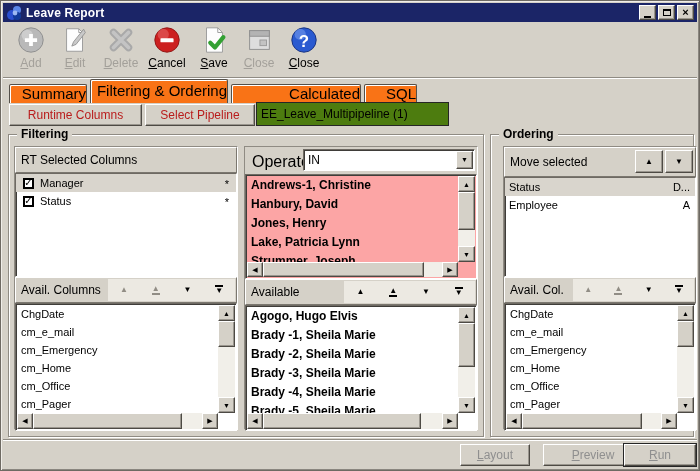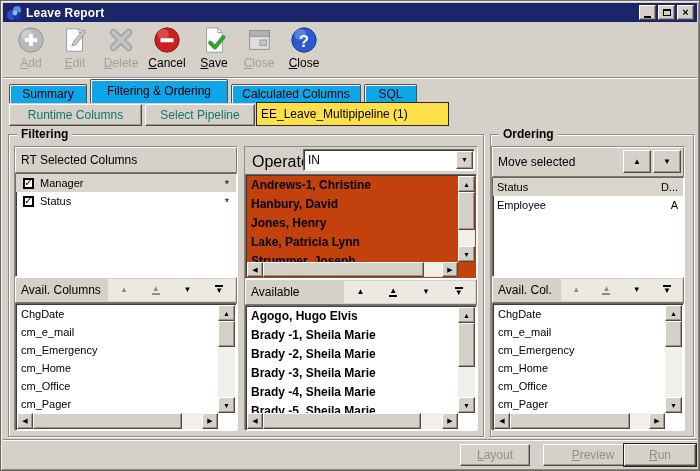--- a/index.html
+++ b/index.html
@@ -30,32 +30,32 @@
     border-bottom:1px solid #8f8b83; box-shadow:0 1px 0 #fff; }
   .tbtn{ position:absolute; top:3px; height:50px; display:flex; flex-direction:column;
     align-items:center; justify-content:flex-start; cursor:default; }
   .tbtn .ticon{ width:30px; height:30px; display:block; }
   .tbtn .tlabel{ display:block; margin-top:1px; font-size:12px; }
   .tbtn .tlabel::first-letter{ text-decoration:underline; }
   .tbtn.disabled .tlabel{ color:#a3a09a; }
 
   
   .tabs{ position:absolute; left:3px; top:79px; width:694px; height:24px; }
-  .tab{ position:absolute; height:19px; top:5px; background:#0ea5e9; text-align:center;
-    font-size:12px; line-height:18px; border:1px solid #54504a; border-bottom:none;
+  .tab{ position:absolute; height:19px; top:5px; background:#f97316; text-align:right;
+    font-size:15px; line-height:18px; border:1px solid #54504a; border-bottom:none;
     box-shadow:inset 1px 1px 0 #fff; border-top-left-radius:2px; border-top-right-radius:2px; cursor:default;}
   .tab.active{ top:0; height:24px; line-height:22px; z-index:2; }
 
   
   .subtabs{ position:absolute; left:3px; top:102px; width:694px; height:26px; }
   .sub-btn{ position:absolute; top:2px; height:22px; background:#d5d1c8; border:1px solid;
     border-color:#fff #4d4a44 #4d4a44 #fff; box-shadow:inset -1px -1px 0 #9a968e;
-    color:#0f766e; font-size:12px; text-align:center; cursor:default;
+    color:#b91c1c; font-size:12px; text-align:center; cursor:default;
     font-family:"Liberation Sans",sans-serif; }
-  .pipeline-field{ position:absolute; top:0; height:24px; background:#fde047;
+  .pipeline-field{ position:absolute; top:0; height:24px; background:#4d7c0f;
     border:1px solid #262626; font-size:12px; line-height:22px; padding-left:4px; }
 
   
   .groupbox{ position:absolute; border:1px solid #8f8b83;
     box-shadow:inset 1px 1px 0 #fff, 1px 1px 0 #fff; }
   .legend{ position:absolute; top:-8px; left:8px; background:#d5d1c8; padding:0 4px;
     font-weight:bold; font-size:12px; }
 
   .subpanel{ position:absolute; border:1px solid; border-color:#8f8b83 #fff #fff #8f8b83; background:#d5d1c8; }
 
@@ -65,21 +65,21 @@
   .arrstrip{ flex:1; align-self:stretch; background:#ece9e2; display:flex; align-items:center;
     justify-content:space-around; margin:1px 1px 1px 6px; }
   .arr{ font-size:8px; line-height:1; cursor:default; }
   .arr.dis{ color:#918d85; }
   .arr.en{ color:#000; }
   .arr.bar-under{ border-bottom:2px solid currentColor; }
   .arr.bar-over{ border-top:2px solid currentColor; }
 
   .listbox{ position:absolute; background:#fff; border:1px solid;
     border-color:#6e6a63 #fff #fff #6e6a63; box-shadow:inset 1px 1px 0 #3f3d39; overflow:hidden; }
-  .listbox.gray{ background:#c2410c; }
+  .listbox.gray{ background:#fca5a5; }
   .li{ position:relative; height:18px; line-height:18px; padding-left:4px; white-space:nowrap; cursor:default; }
   .li.bold{ font-weight:bold; font-size:12px; height:19px; line-height:19px; }
   .li.selected{ background:#d9d5cd; }
   .li .star{ position:absolute; right:7px; top:1px; }
   .li .dir{ position:absolute; right:5px; }
   .cbrow{ display:flex; align-items:center; gap:6px; }
   .checkbox{ width:11px; height:11px; margin-left:3px; border:2px solid #000; background:#fff;
     display:inline-flex; align-items:center; justify-content:center; flex:0 0 auto; }
   .checkbox .tick{ font-size:10px; font-weight:bold; line-height:1; margin-top:-1px; }
 
@@ -358,21 +358,21 @@
             </div>
           <div class="sbtn">▶</div>
         </div>
       </div>
     </div>
   </div>
 
   <div class="groupbox" style="left:490px;top:134px;width:204px;height:303px;">
     <span class="legend">Ordering</span>
 
-    <div class="subpanel" style="left:0;top:11px;width:194px;height:284px;padding-left:30px;">
+    <div class="subpanel" style="left:12px;top:11px;width:194px;height:284px;padding-left:30px;">
       <div class="hdrbar" style="top:0;height:30px;">
         <span class="hlabel">Move selected</span>
       </div>
       <div class="movebtn" style="right:33px;top:3px;">
           <span>▲</span>
         </div>
       <div class="movebtn" style="right:3px;top:3px;">
           <span>▼</span>
         </div>
 

